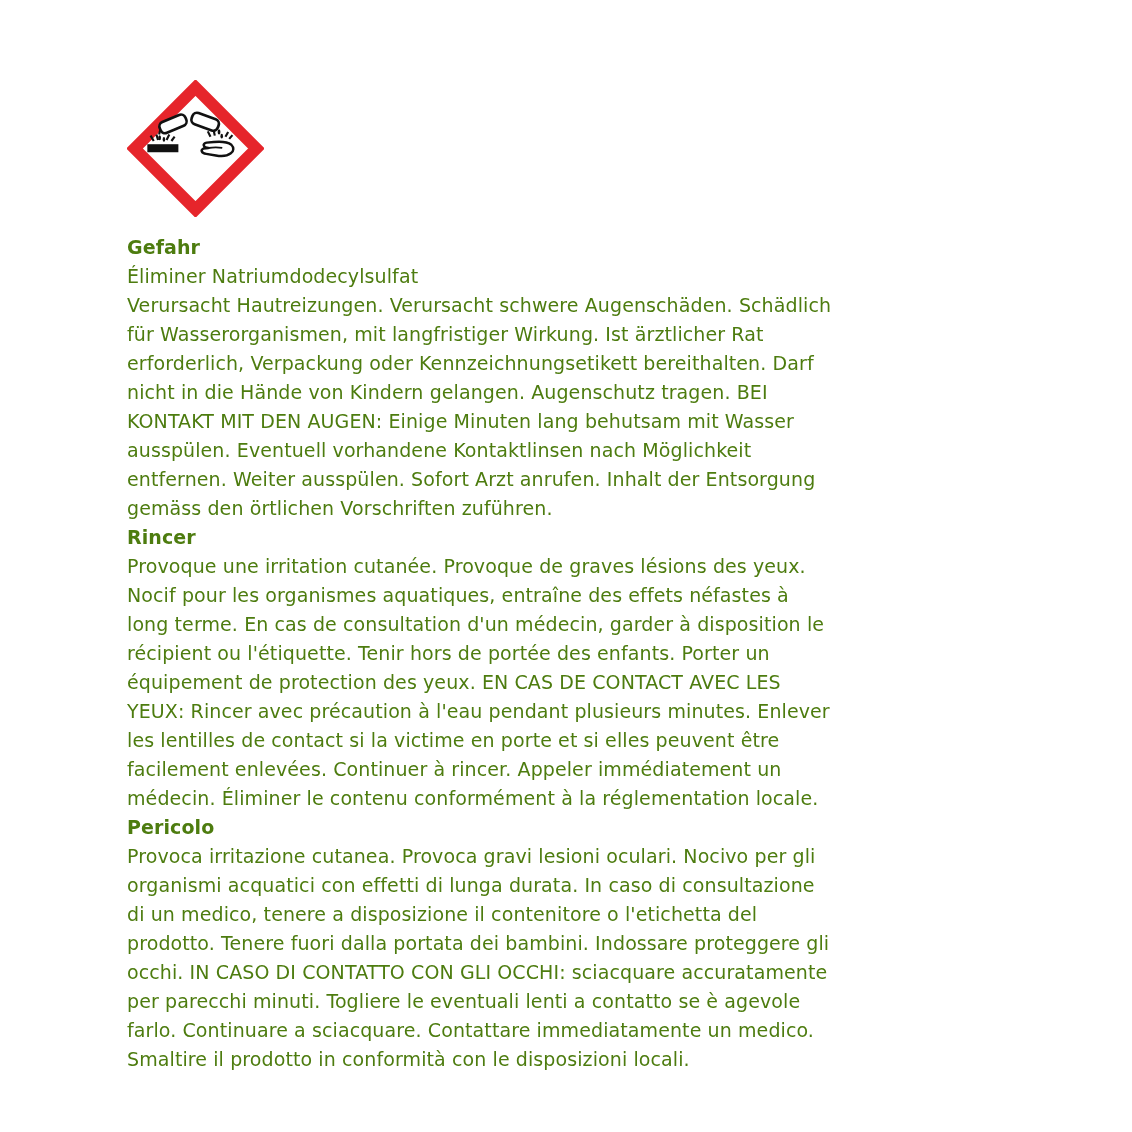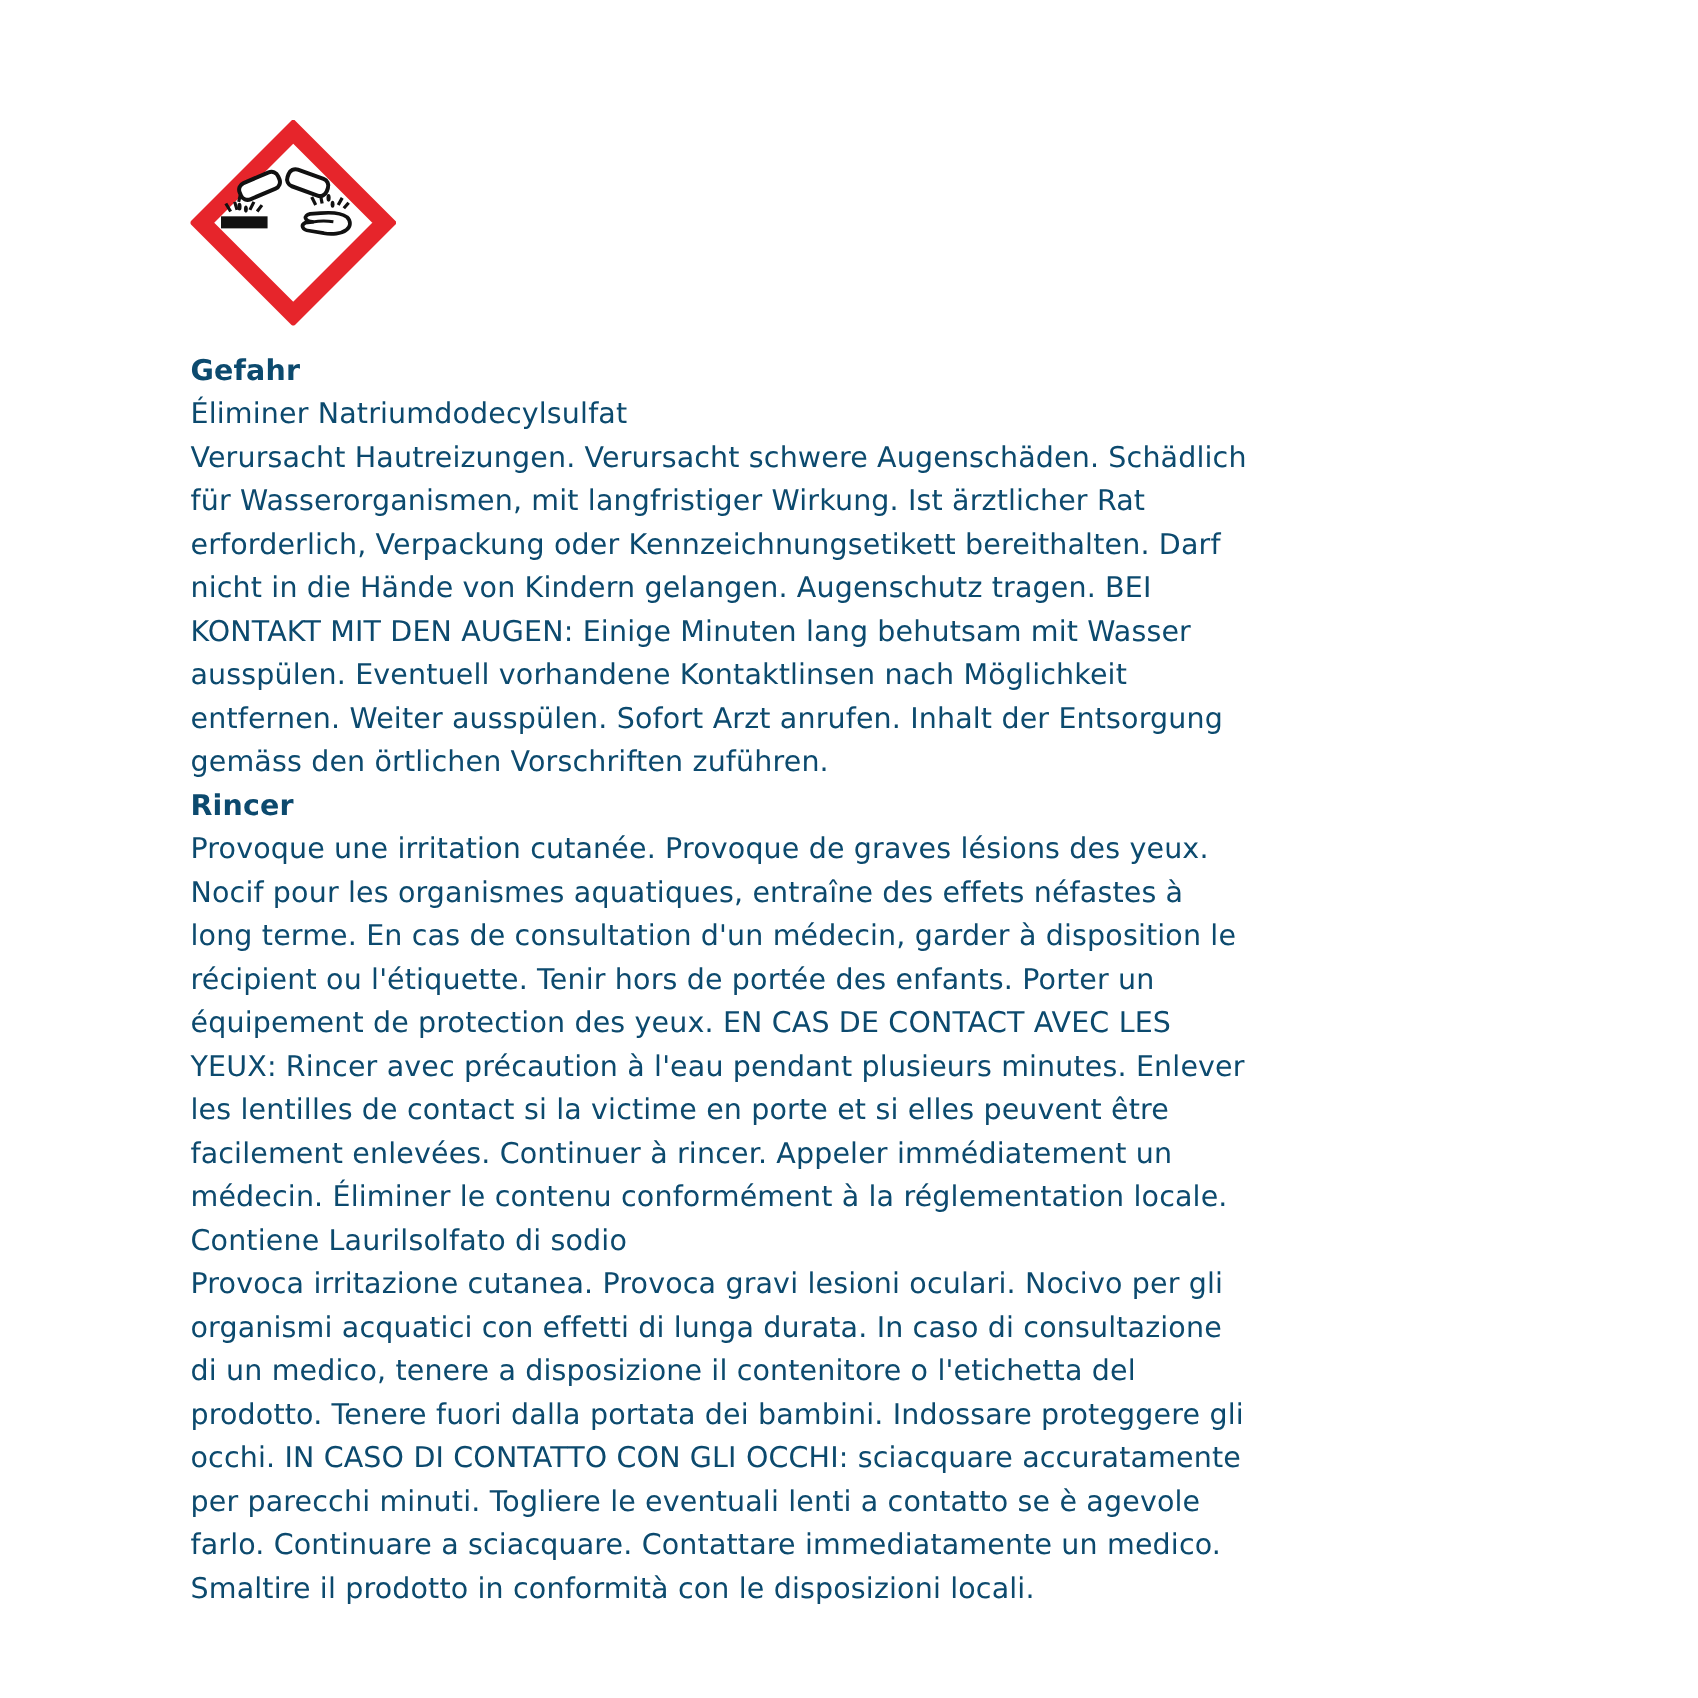--- a/index.html
+++ b/index.html
@@ -3,21 +3,21 @@
 <meta charset="utf-8">
 <style>
   html, body { margin: 0; padding: 0; background: #ffffff; }
   .label-page {
     width: 978px;
     min-height: 1132px;
     box-sizing: border-box;
     background: #ffffff;
     padding: 80px 145px 40px 127px;
     font-family: "DejaVu Sans", "Liberation Sans", sans-serif;
-    color: #0c4a6e;
+    color: #4d7c0f;
   }
   .pictogram {
     width: 137px;
     height: 137px;
     display: block;
     margin: 0 0 16px 0;
   }
   .text-block {
     font-size: 19px;
     line-height: 29px;
@@ -61,18 +61,18 @@
 
   <div class="text-block">
 
     <p class="signal-word">Gefahr</p>
     <p>Éliminer Natriumdodecylsulfat</p>
     <p>Verursacht Hautreizungen. Verursacht schwere Augenschäden. Schädlich für Wasserorganismen, mit langfristiger Wirkung. Ist ärztlicher Rat erforderlich, Verpackung oder Kennzeichnungsetikett bereithalten. Darf nicht in die Hände von Kindern gelangen. Augenschutz tragen. BEI KONTAKT MIT DEN AUGEN: Einige Minuten lang behutsam mit Wasser ausspülen. Eventuell vorhandene Kontaktlinsen nach Möglichkeit entfernen. Weiter ausspülen. Sofort Arzt anrufen. Inhalt der Entsorgung gemäss den örtlichen Vorschriften zuführen.</p>
 
     <p class="signal-word">Rincer</p>
     <p>Provoque une irritation cutanée. Provoque de graves lésions des yeux. Nocif pour les organismes aquatiques, entraîne des effets néfastes à long terme. En cas de consultation d'un médecin, garder à disposition le récipient ou l'étiquette. Tenir hors de portée des enfants. Porter un équipement de protection des yeux. EN CAS DE CONTACT AVEC LES YEUX: Rincer avec précaution à l'eau pendant plusieurs minutes. Enlever les lentilles de contact si la victime en porte et si elles peuvent être facilement enlevées. Continuer à rincer. Appeler immédiatement un médecin. Éliminer le contenu conformément à la réglementation locale.</p>
 
-    <p>Contiene Laurilsolfato di sodio</p>
+    <p class="signal-word">Pericolo</p>
     <p>Provoca irritazione cutanea. Provoca gravi lesioni oculari. Nocivo per gli organismi acquatici con effetti di lunga durata. In caso di consultazione di un medico, tenere a disposizione il contenitore o l'etichetta del prodotto. Tenere fuori dalla portata dei bambini. Indossare proteggere gli occhi. IN CASO DI CONTATTO CON GLI OCCHI: sciacquare accuratamente per parecchi minuti. Togliere le eventuali lenti a contatto se è agevole farlo. Continuare a sciacquare. Contattare immediatamente un medico. Smaltire il prodotto in conformità con le disposizioni locali.</p>
 
 
   </div>
 </div>
 
 </body></html>

